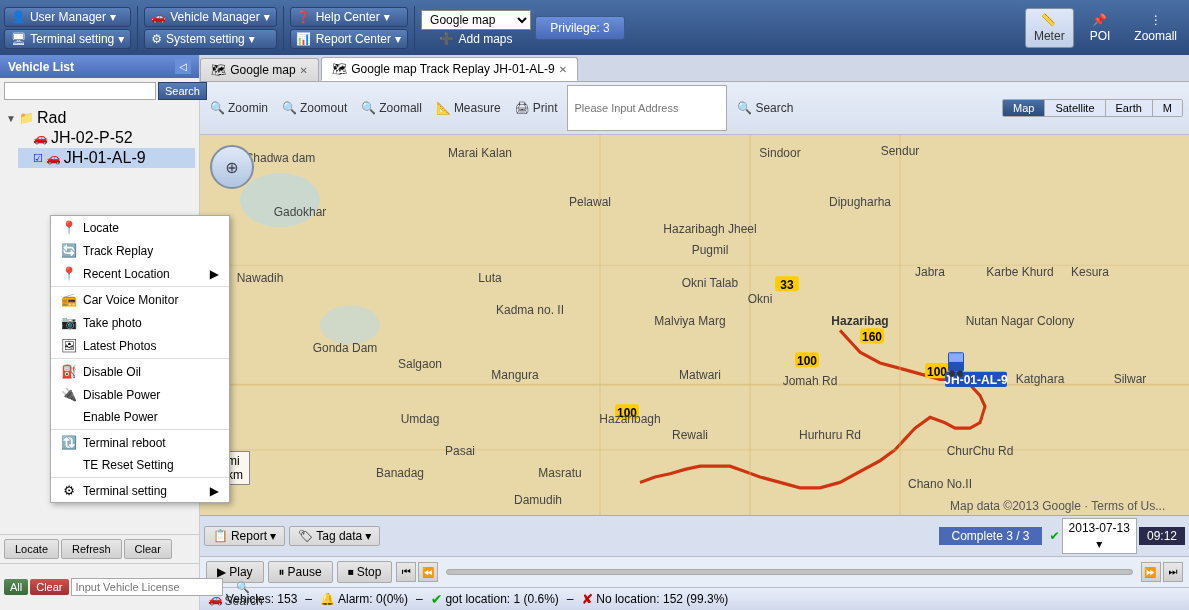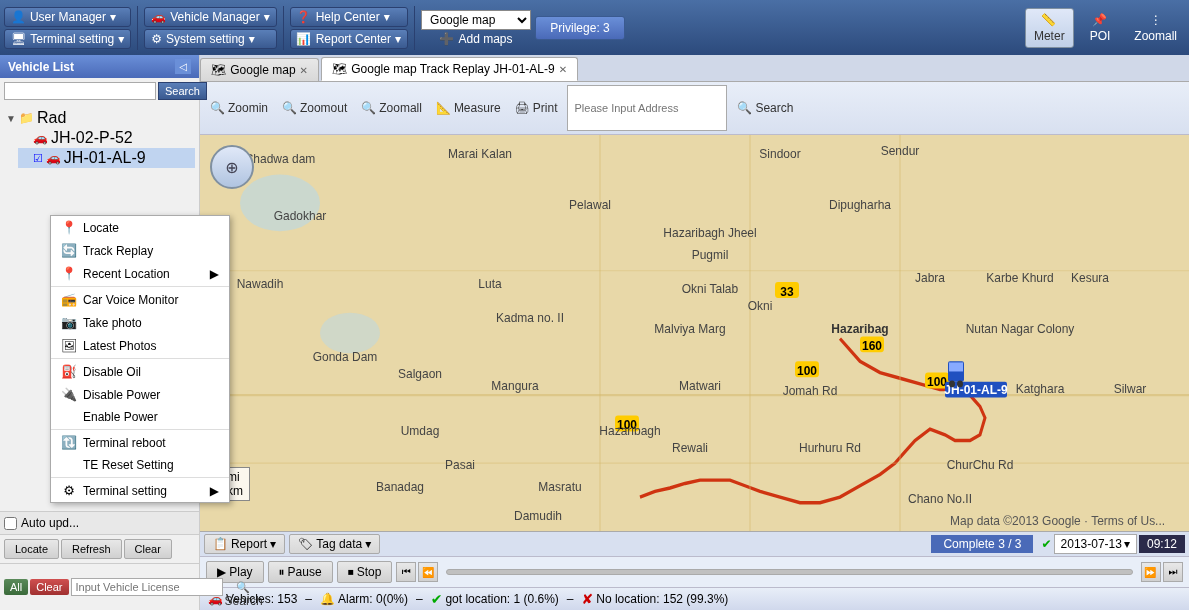--- a/index.html
+++ b/index.html
@@ -400,20 +400,21 @@
       font-size: 11px;
     }
     .date-badge {
       display: flex;
       align-items: center;
       gap: 2px;
       background: white;
       border: 1px solid #aaa;
       padding: 2px 6px;
       font-size: 11px;
+      flex-direction: column;
     }
     .time-badge {
       background: #2a2a4a;
       color: white;
       padding: 2px 8px;
       font-size: 11px;
     }
     .playback-controls {
       display: flex;
       align-items: center;
@@ -638,24 +639,20 @@
       <div class="ctx-item has-arrow">
         <div style="display:flex;align-items:center;gap:6px">
           <span class="ctx-icon">⚙</span>
           <span>Terminal setting</span>
         </div>
         <span>▶</span>
       </div>
     </div>
 
     <div class="left-bottom">
-      <div class="auto-update-row">
-        <input type="checkbox" style="">
-        <span>Auto upd...</span>
-      </div>
       <div class="action-btns">
         <button class="action-btn">Locate</button>
         <button class="action-btn">Refresh</button>
         <button class="action-btn">Clear</button>
       </div>
       <div class="bottom-search-row">
         <button class="all-btn">All</button>
         <button class="clear-btn-sm">Clear</button>
         <input class="license-input" type="text" placeholder="Input Vehicle License" style="">
         <button class="search-btn-sm">🔍 <span>Search</span></button>
@@ -697,20 +694,26 @@
       </button>
       <button class="map-tool-btn">
         <span>🖨</span>
         <span>Print</span>
       </button>
       <input class="address-input" type="text" placeholder="Please Input Address" style="">
       <button class="map-tool-btn">
         <span>🔍</span>
         <span>Search</span>
       </button>
+      <div class="map-type-btns">
+        <button class="map-type-btn active">Map</button>
+        <button class="map-type-btn">Satellite</button>
+        <button class="map-type-btn">Earth</button>
+        <button class="map-type-btn">M</button>
+      </div>
     </div>
 
     <div class="map-area">
       <svg class="map-svg" viewBox="0 0 989 350" preserveAspectRatio="none">
 
         <rect width="989" height="350" fill="#e8d8a8"></rect>
 
         <ellipse cx="80" cy="60" rx="40" ry="25" fill="#b8d8e8" opacity="0.6"></ellipse>
         <ellipse cx="150" cy="175" rx="30" ry="18" fill="#b8d8e8" opacity="0.5"></ellipse>
 

